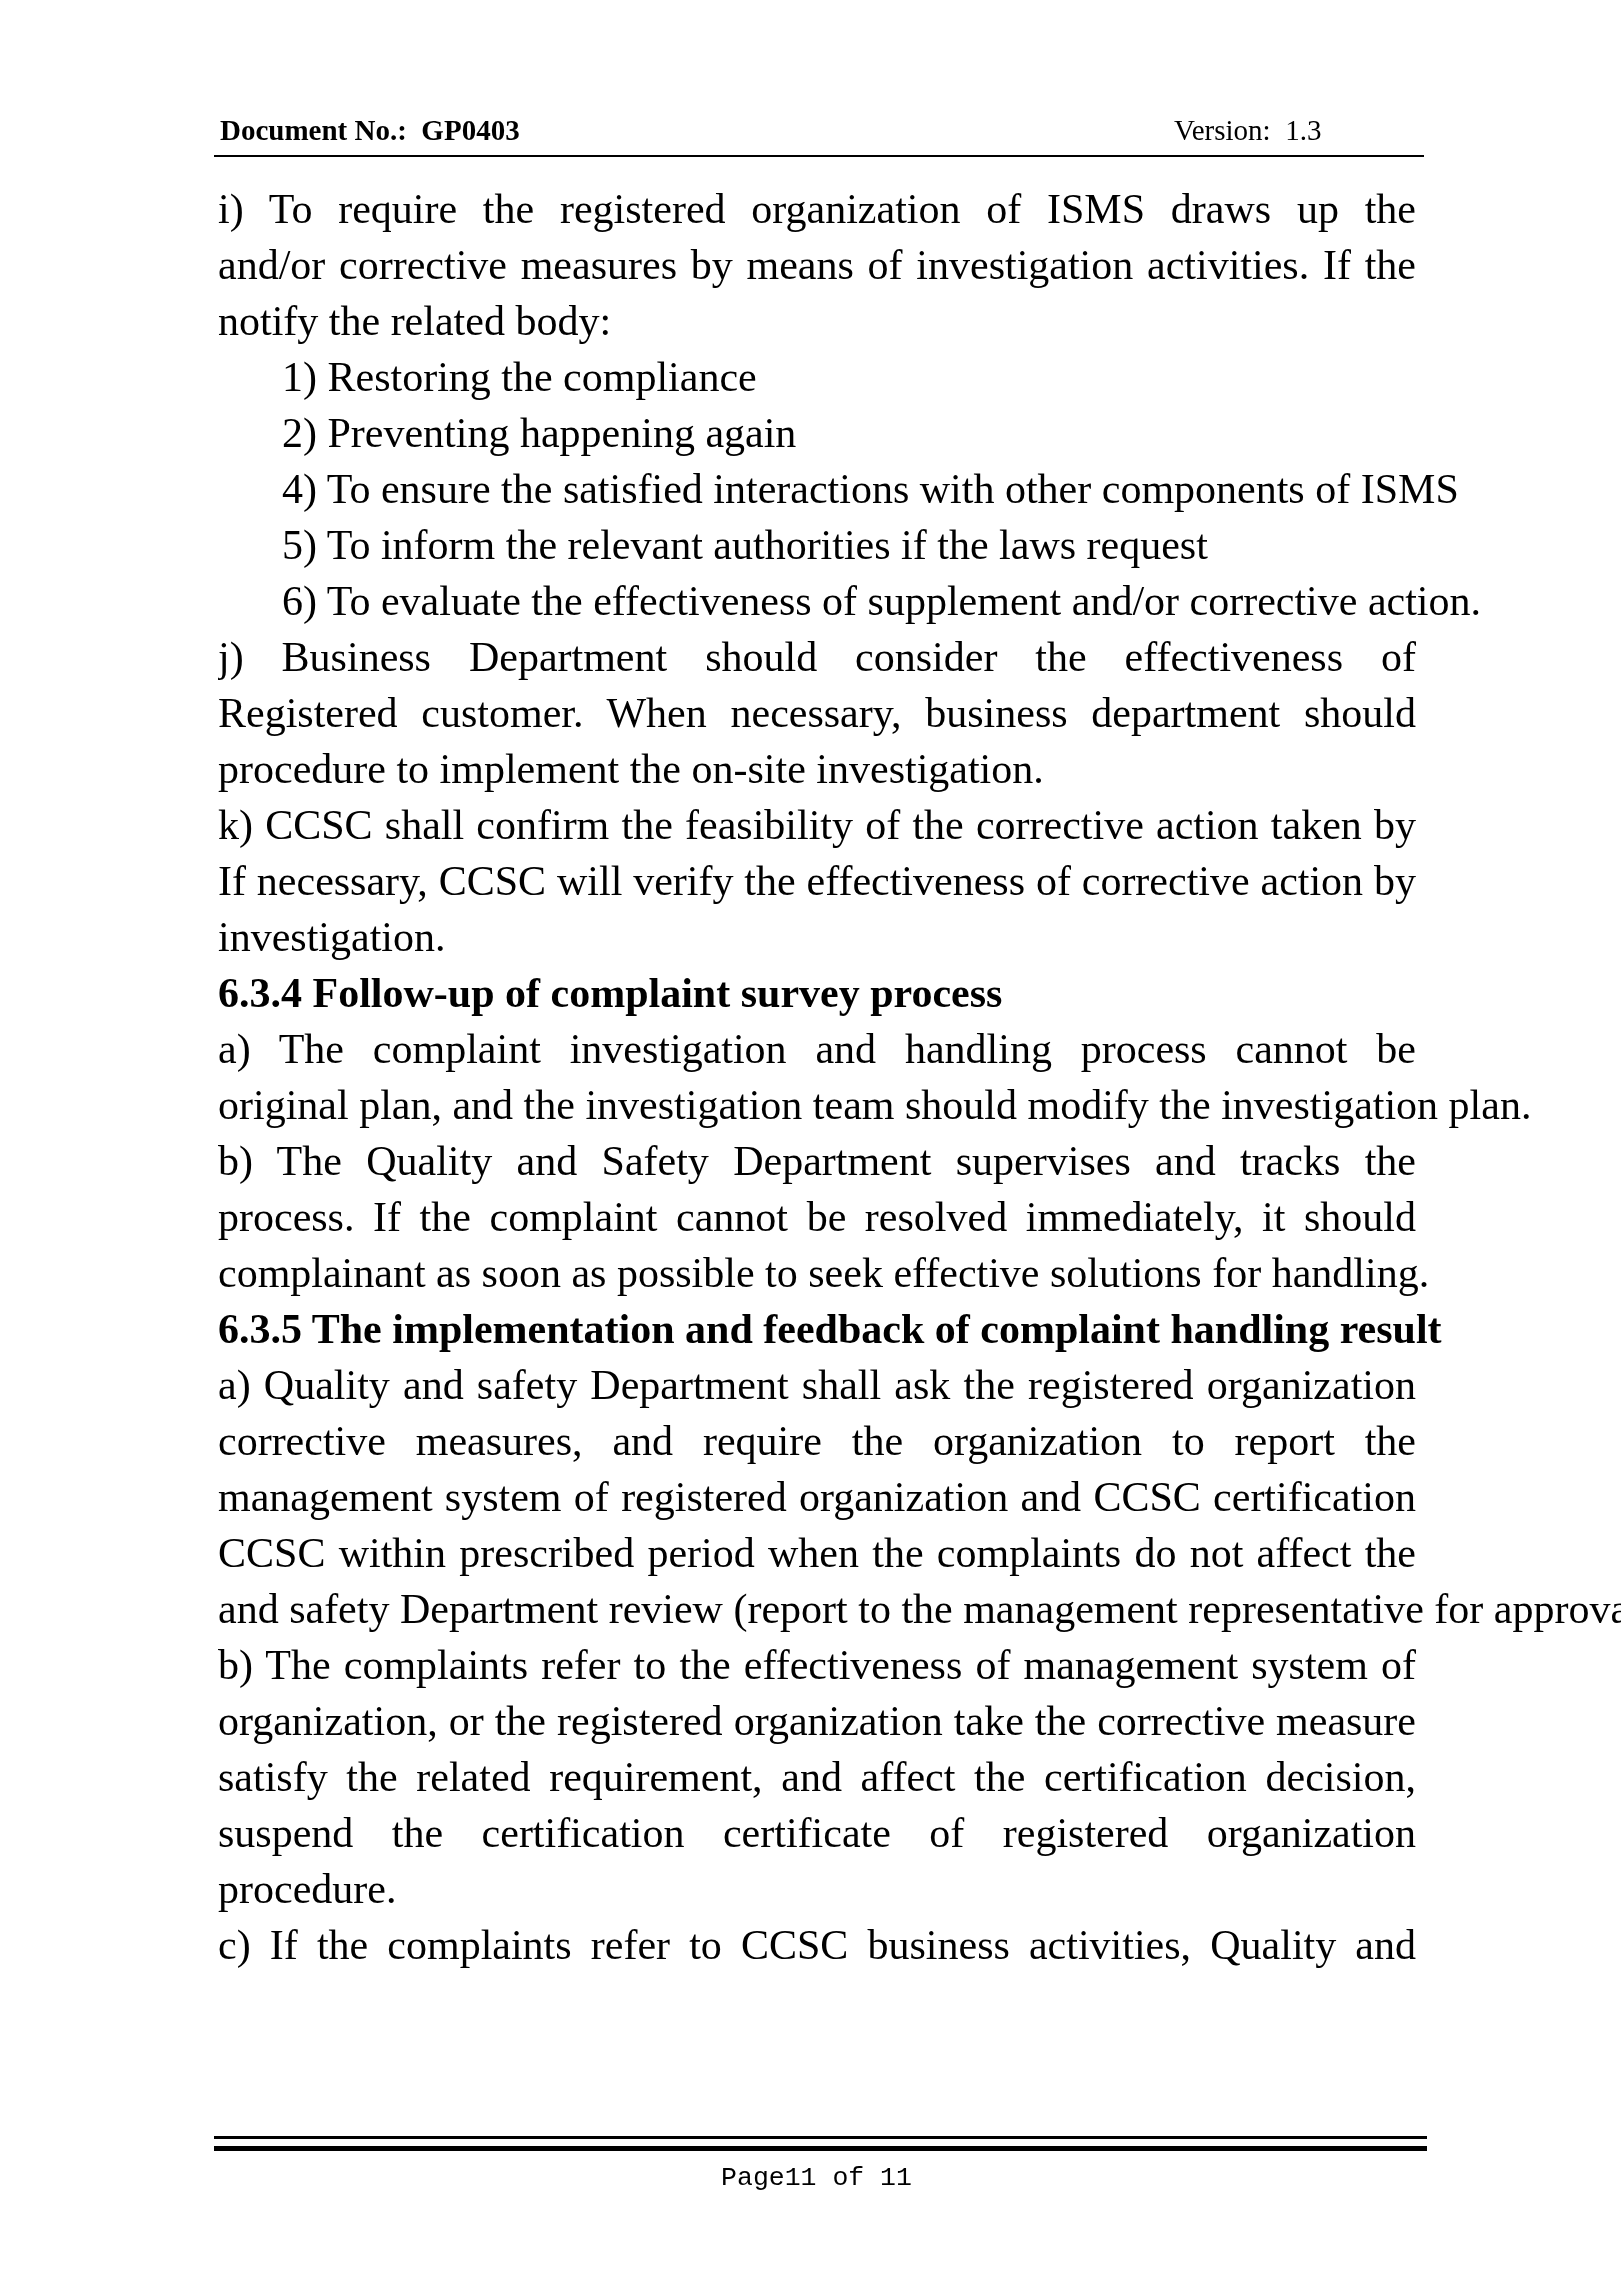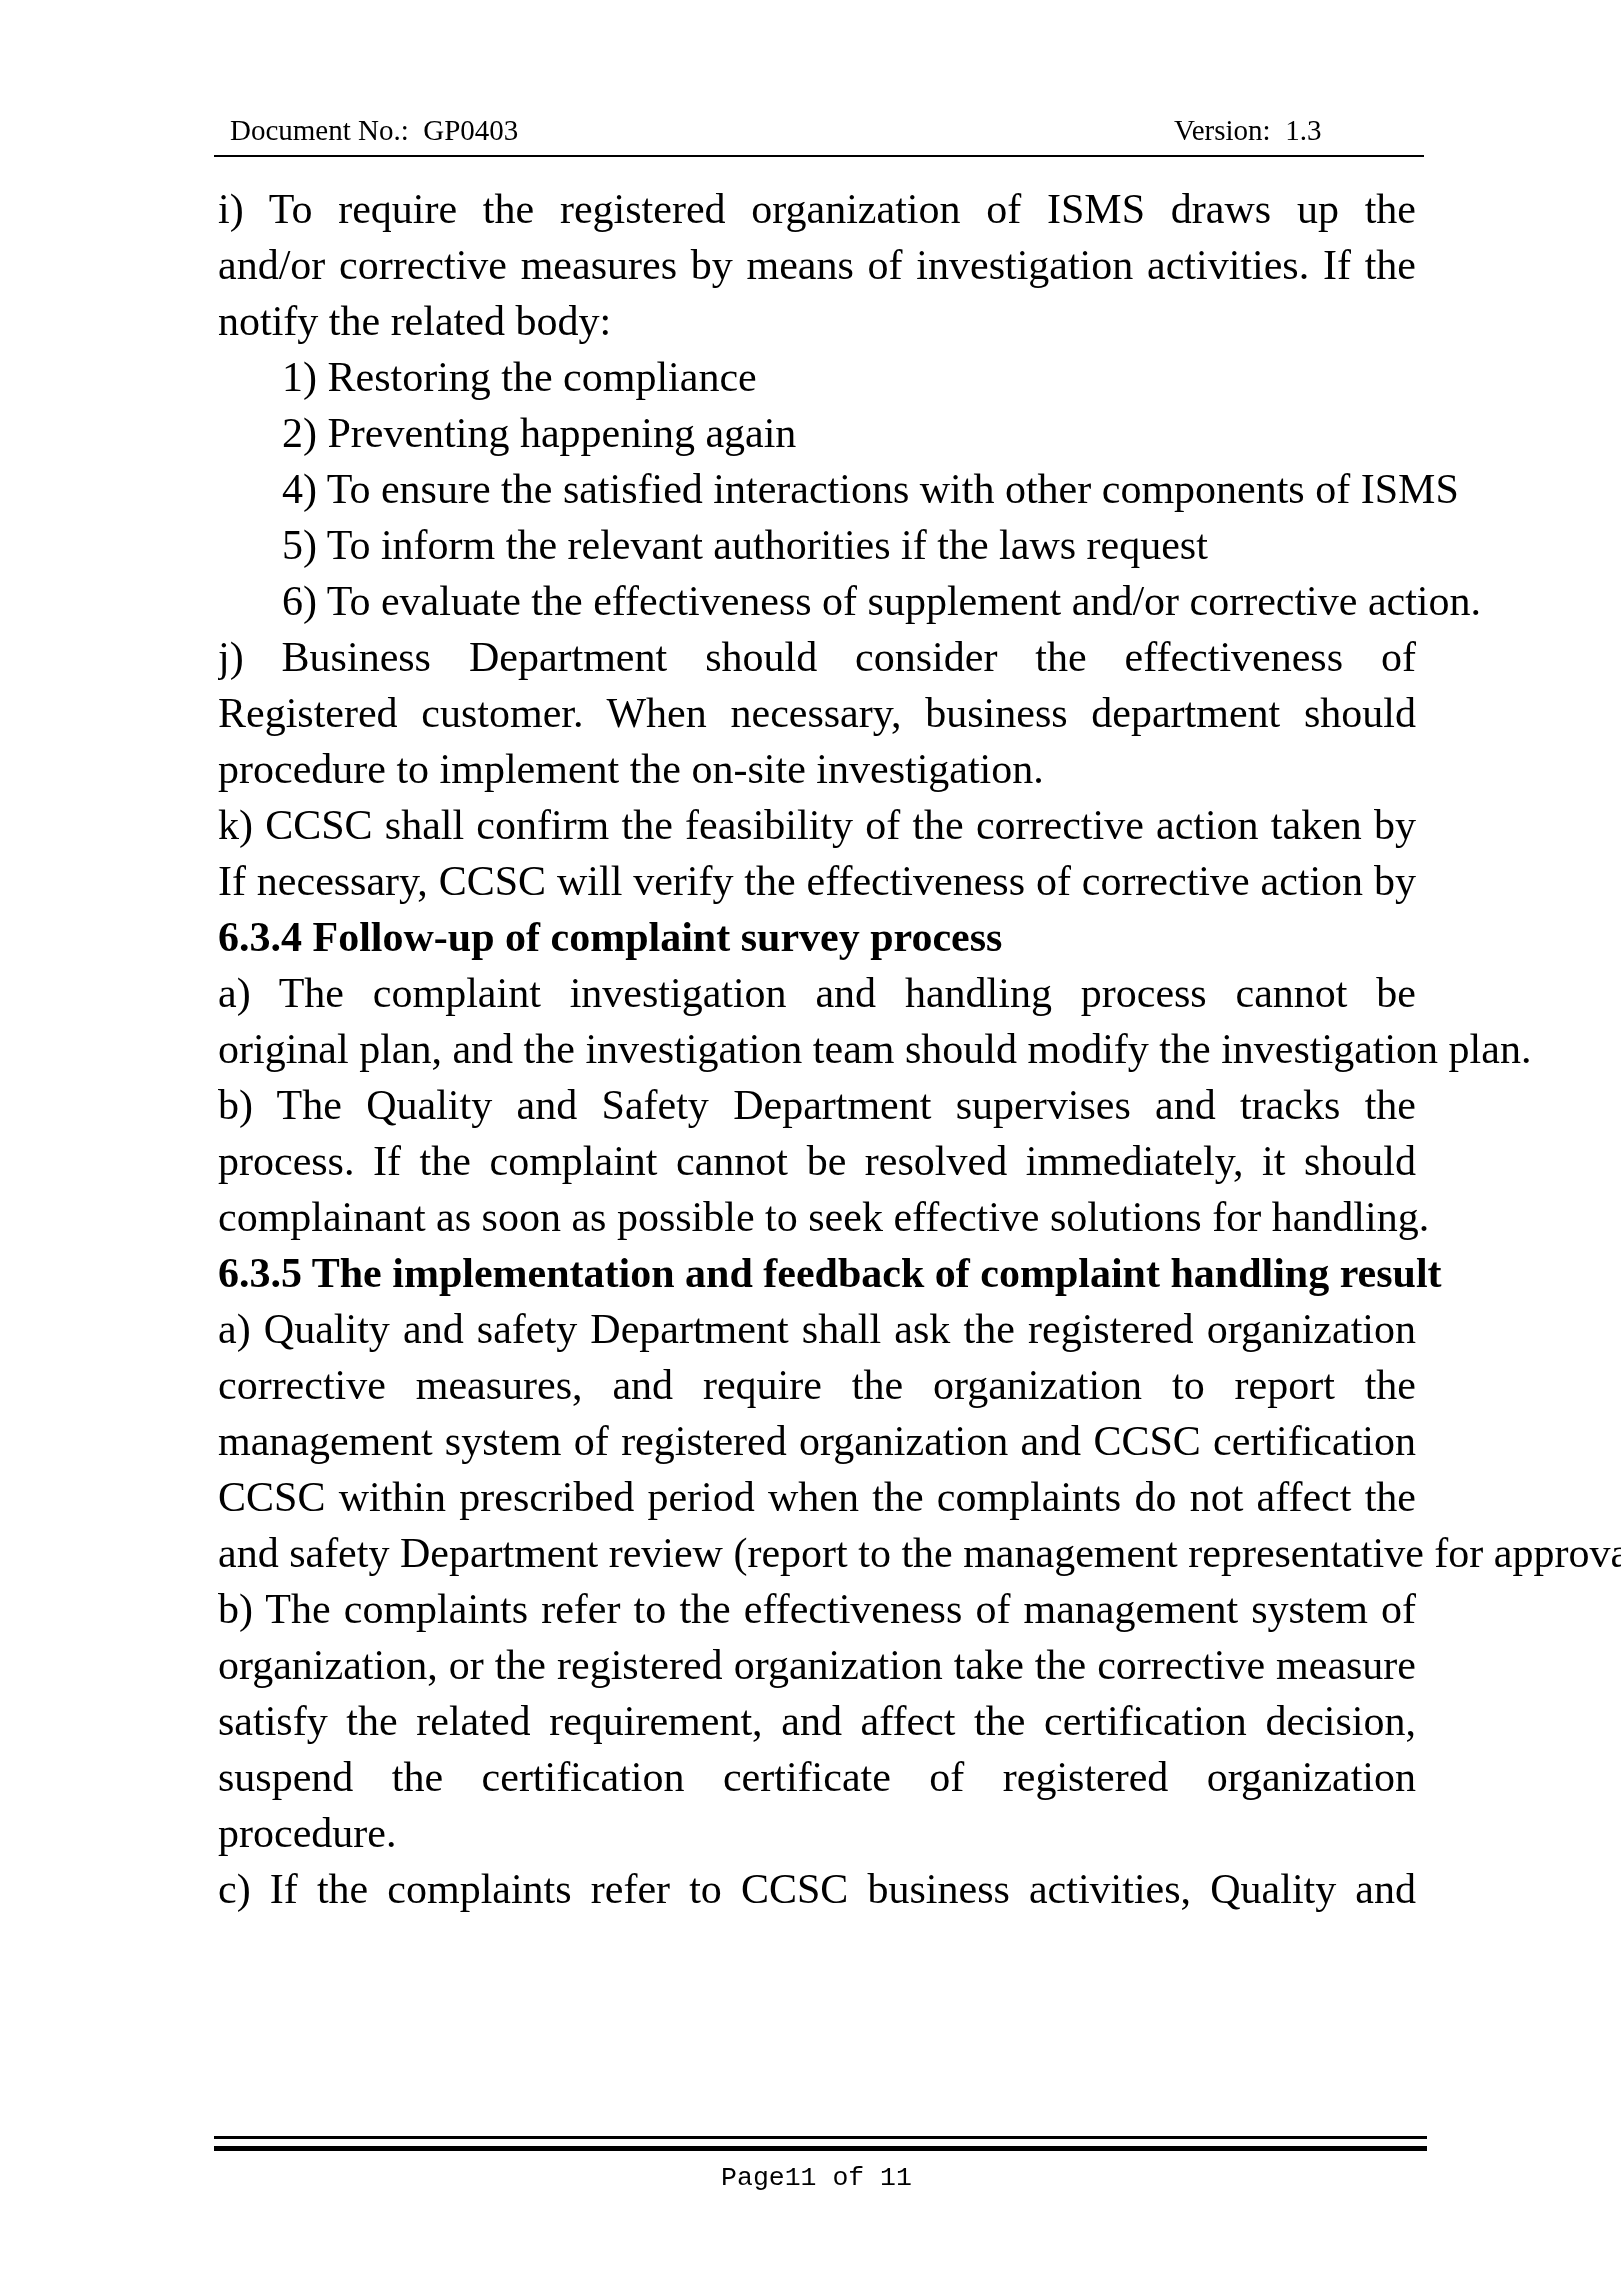--- a/index.html
+++ b/index.html
@@ -1,20 +1,20 @@
 <!DOCTYPE html>
 <html><head>
 <meta charset="utf-8">
 <style>
   html, body { margin: 0; padding: 0; background: #ffffff; }
   body { width: 1621px; height: 2293px; position: relative; overflow: hidden; color: #000; }
   .page { position: absolute; left: 0; top: 0; width: 1621px; height: 2293px; background: #fff; }
 
   .hdr { position: absolute; top: 116px; font-family: "Liberation Serif", "DejaVu Serif", serif; font-size: 29px; line-height: 29px; white-space: pre; }
-  .hdr-left { left: 230px; }
+  .hdr-left { left: 220px; font-weight: bold; }
   .hdr-right { left: 1174px; }
   .hdr-rule { position: absolute; left: 214px; width: 1210px; top: 155px; height: 2px; background: #000; }
 
   .body { position: absolute; left: 218px; top: 181px; width: 1198px;
           font-family: "Liberation Serif", "DejaVu Serif", serif; font-size: 42px; line-height: 56px; }
   .ln { display: block; height: 56px; white-space: nowrap; overflow: visible; }
   .ln.j { text-align: justify; text-align-last: justify; white-space: normal; height: 56px; overflow: hidden; }
   .ln.ind { padding-left: 64px; }
   .ln.h { font-weight: bold; }
 
@@ -38,20 +38,21 @@
     <div class="ln ind">1) Restoring the compliance</div>
     <div class="ln ind">2) Preventing happening again</div>
     <div class="ln ind">4) To ensure the satisfied interactions with other components of ISMS</div>
     <div class="ln ind">5) To inform the relevant authorities if the laws request</div>
     <div class="ln ind">6) To evaluate the effectiveness of supplement and/or corrective action.</div>
     <div class="ln j">j) Business Department should consider the effectiveness of management system of</div>
     <div class="ln j">Registered customer. When necessary, business department should take a corresponding</div>
     <div class="ln">procedure to implement the on-site investigation.</div>
     <div class="ln j">k) CCSC shall confirm the feasibility of the corrective action taken by the certified clients.</div>
     <div class="ln j">If necessary, CCSC will verify the effectiveness of corrective action by the on-site</div>
+    <div class="ln">investigation.</div>
     <div class="ln h">6.3.4 Follow-up of complaint survey process</div>
     <div class="ln j">a) The complaint investigation and handling process cannot be completed according to the</div>
     <div class="ln">original plan, and the investigation team should modify the investigation plan.</div>
     <div class="ln j">b) The Quality and Safety Department supervises and tracks the complaint investigation</div>
     <div class="ln j">process. If the complaint cannot be resolved immediately, it should communicate with the</div>
     <div class="ln">complainant as soon as possible to seek effective solutions for handling.</div>
     <div class="ln h">6.3.5 The implementation and feedback of complaint handling result</div>
     <div class="ln j">a) Quality and safety Department shall ask the registered organization for taking the</div>
     <div class="ln j">corrective measures, and require the organization to report the corrective measures to</div>
     <div class="ln j">management system of registered organization and CCSC certification decision, Quality</div>

